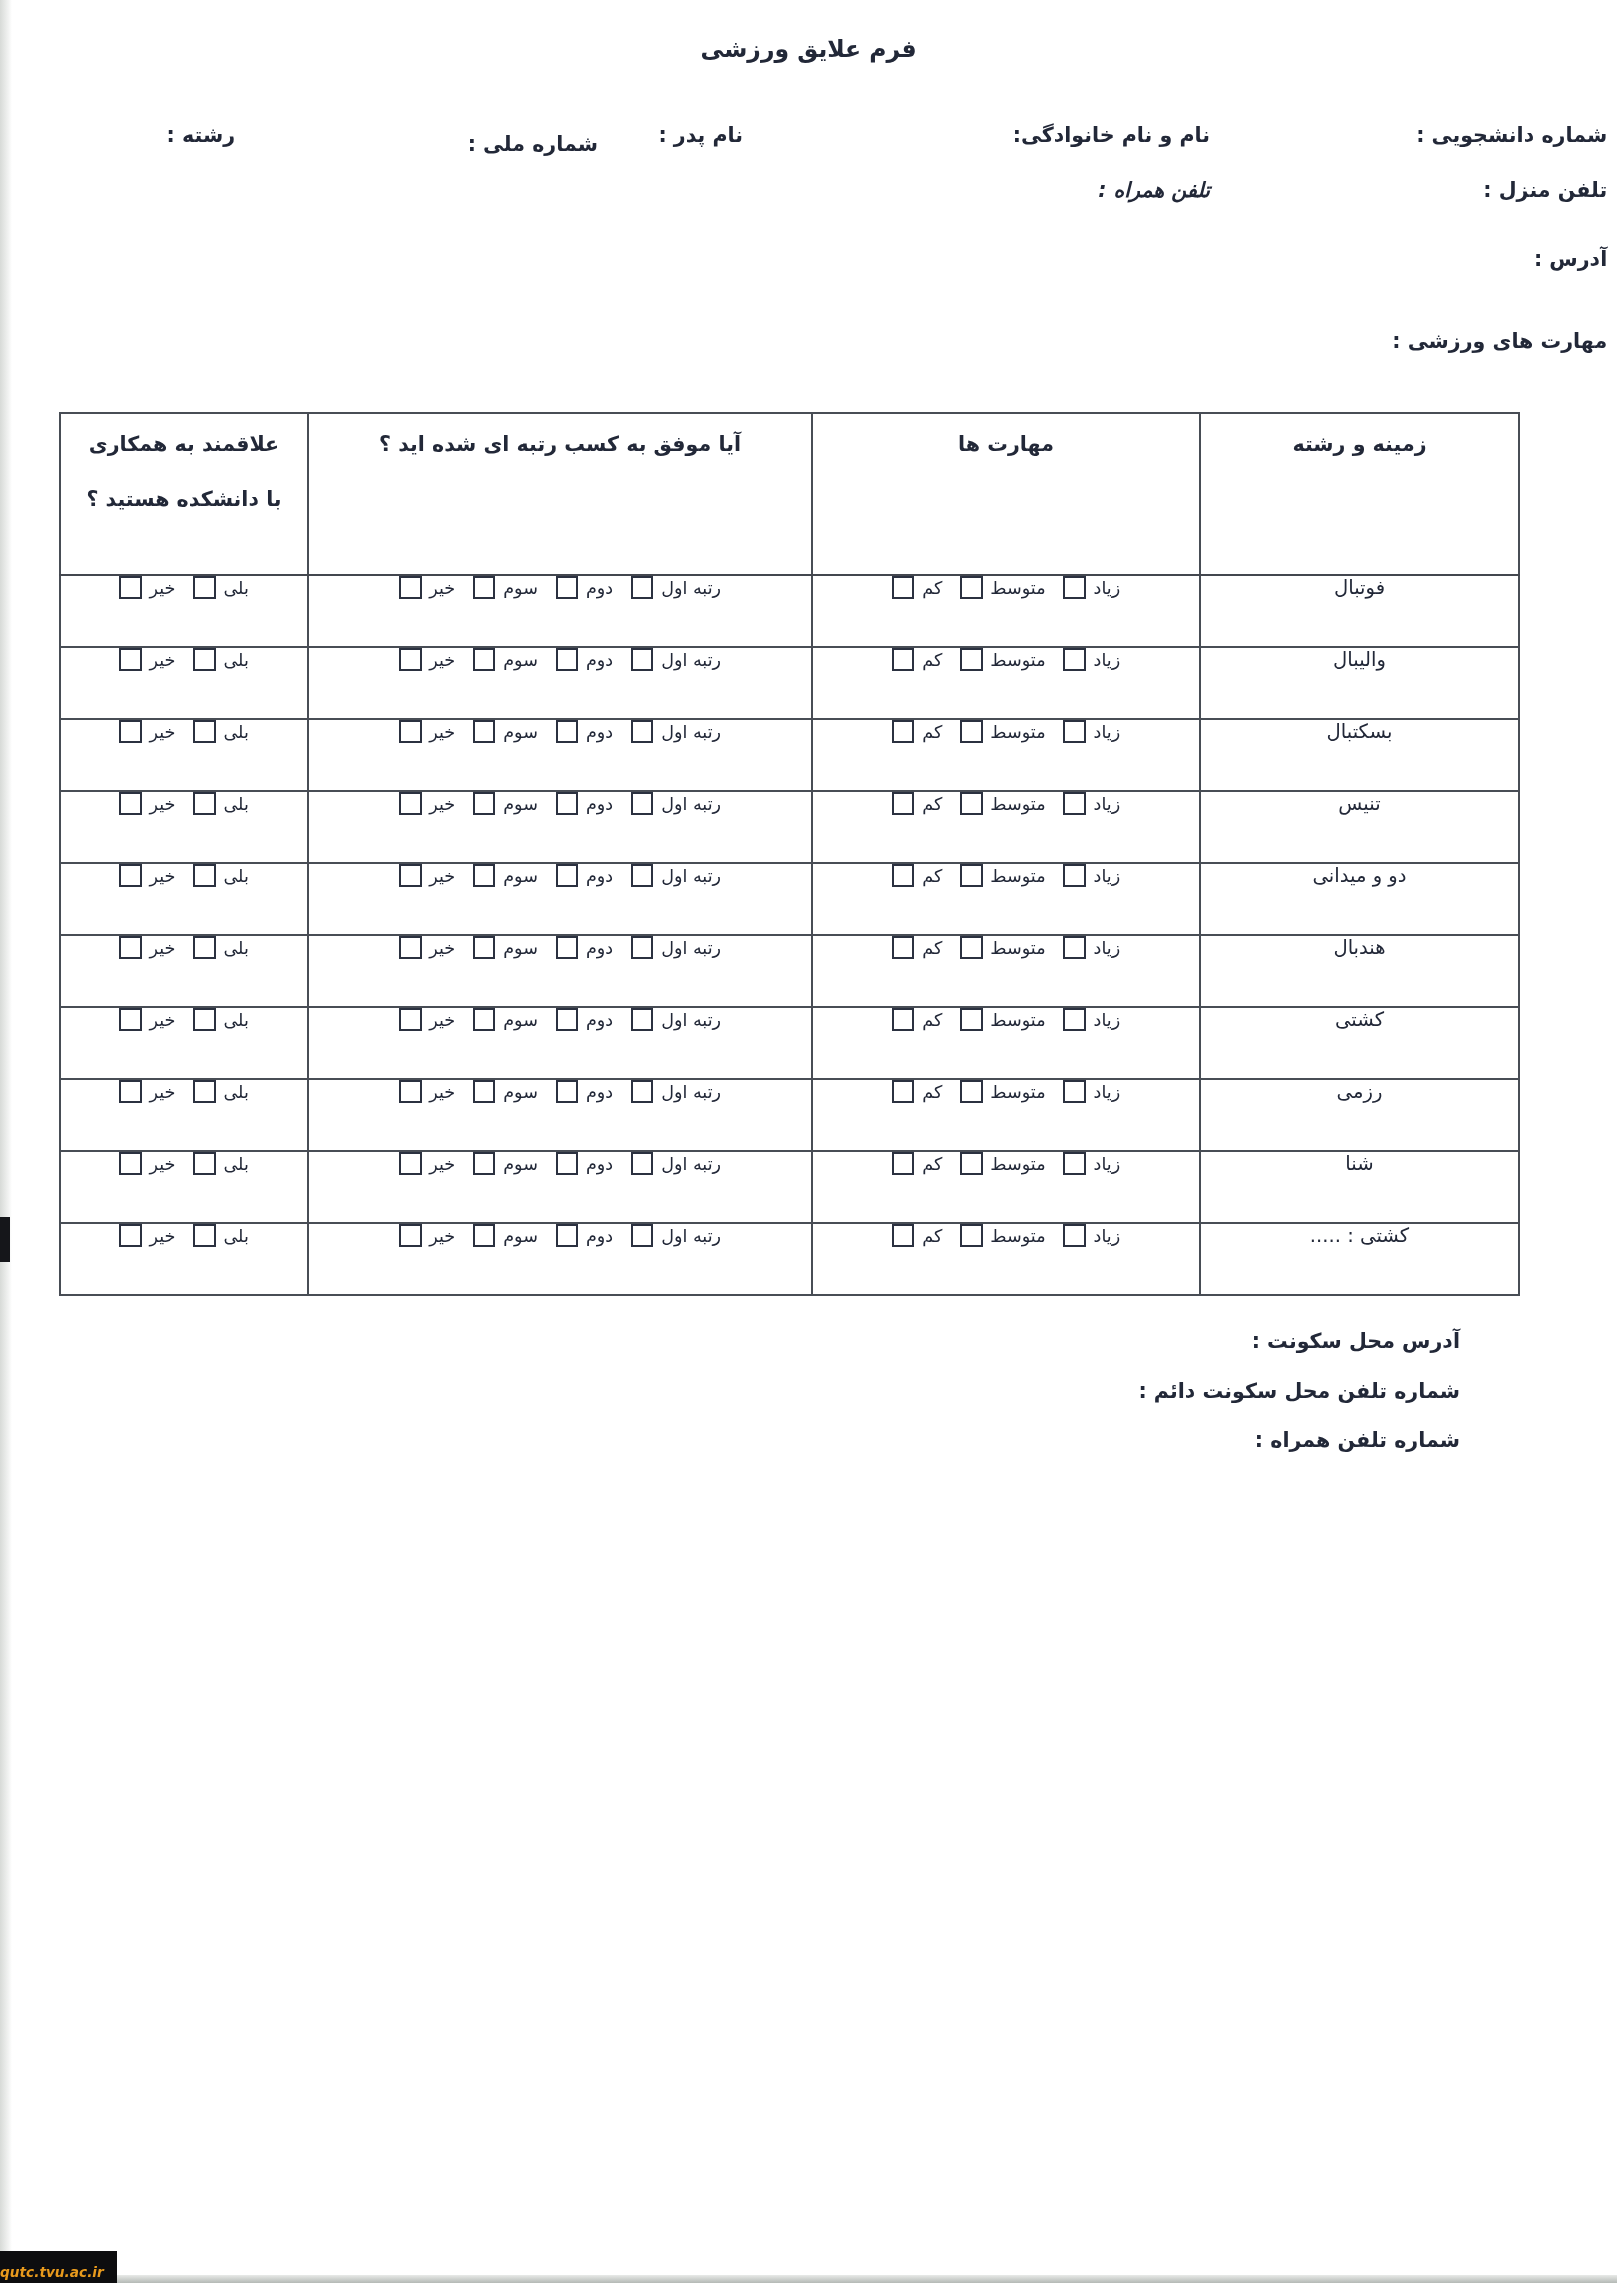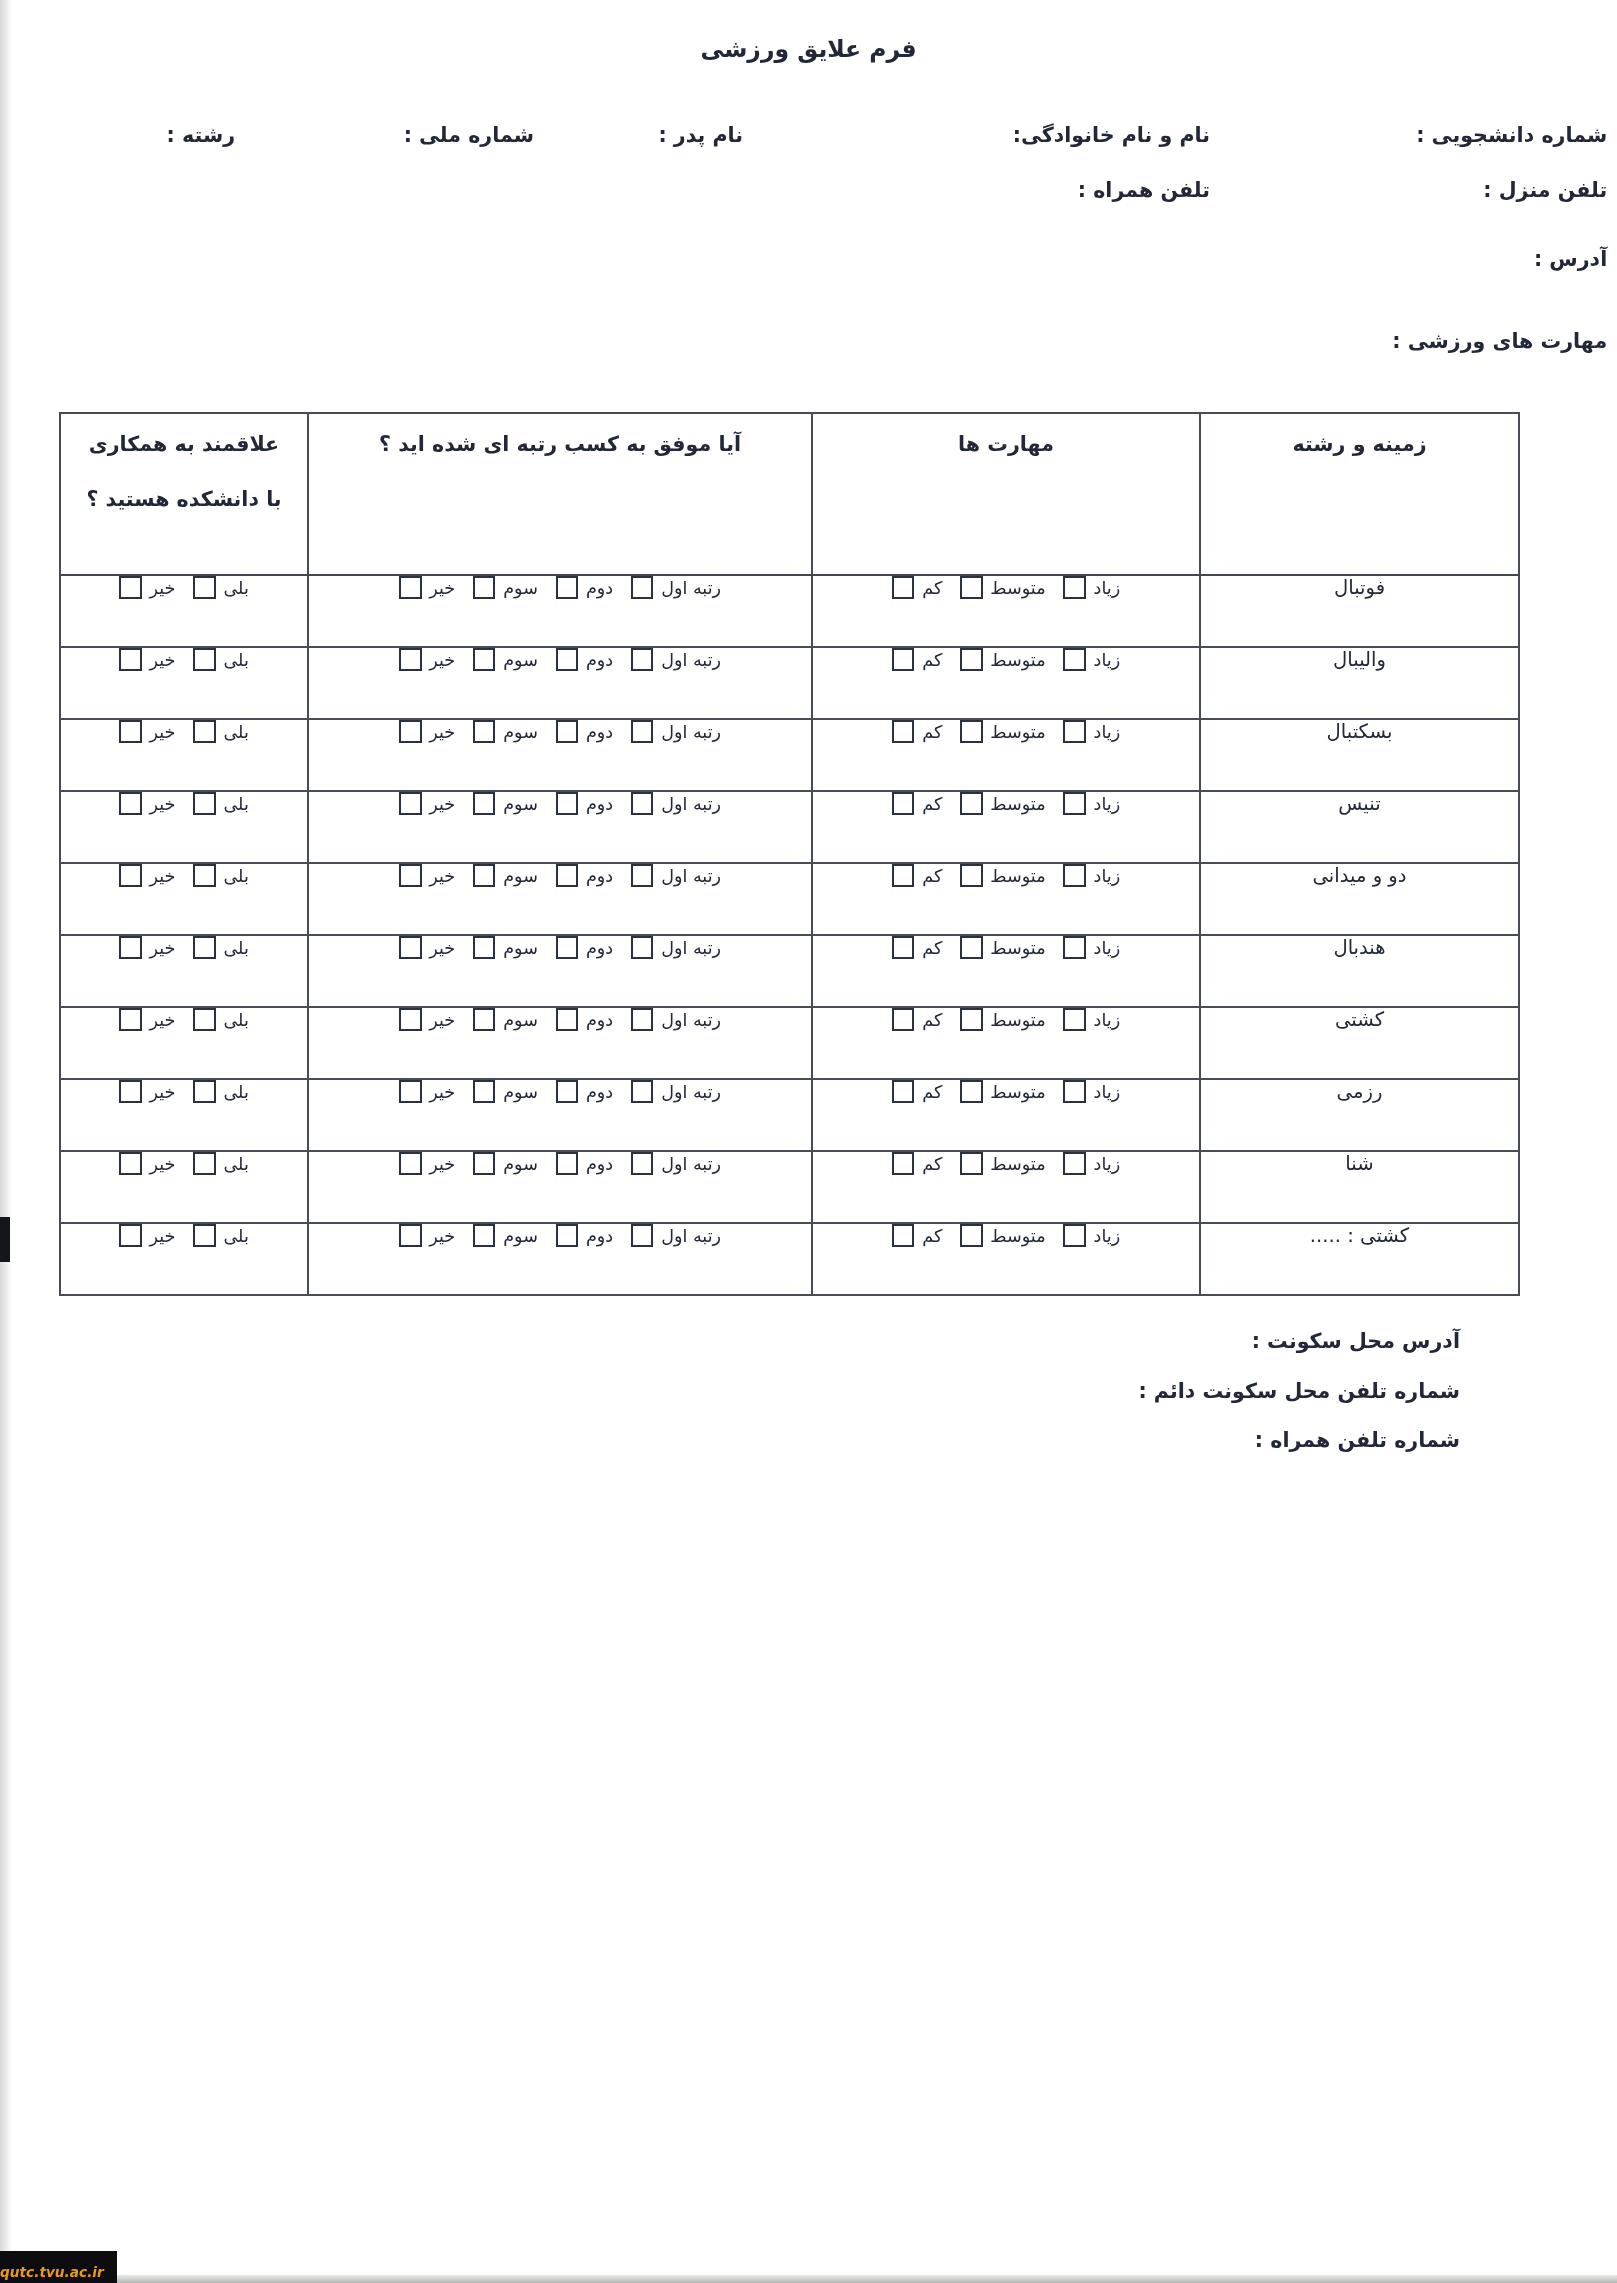--- a/index.html
+++ b/index.html
@@ -22,24 +22,24 @@
 
   .title{position:absolute;left:0;top:35px;width:1617px;text-align:center;
     font-size:23.5px;font-weight:bold;}
 
   .hdr-label{position:absolute;font-size:20.6px;font-weight:bold;white-space:nowrap;direction:rtl;}
   .r1{top:123px;}
   .r2{top:178px;}
   .lbl-student{right:9.8px;}
   .lbl-fullname{right:407px;}
   .lbl-father{right:874px;}
-  .lbl-natid{right:1083px;}
+  .lbl-natid{right:1019px;margin-top:9px;}
   .lbl-major{right:1382px;}
   .lbl-homephone{right:9.8px;}
-  .lbl-mobile{right:407px;}
+  .lbl-mobile{right:407px;font-style:italic;}
   .lbl-address{top:247px;right:9.8px;}
   .lbl-skills-heading{top:329px;right:9.8px;margin-left:8px;}
 
   table.form{
     position:absolute;top:412px;left:59px;width:1458px;
     border-collapse:collapse;table-layout:fixed;direction:rtl;
   }
   table.form th, table.form td{
     border:2px solid #484d55;vertical-align:top;padding:0;
     overflow:hidden;

